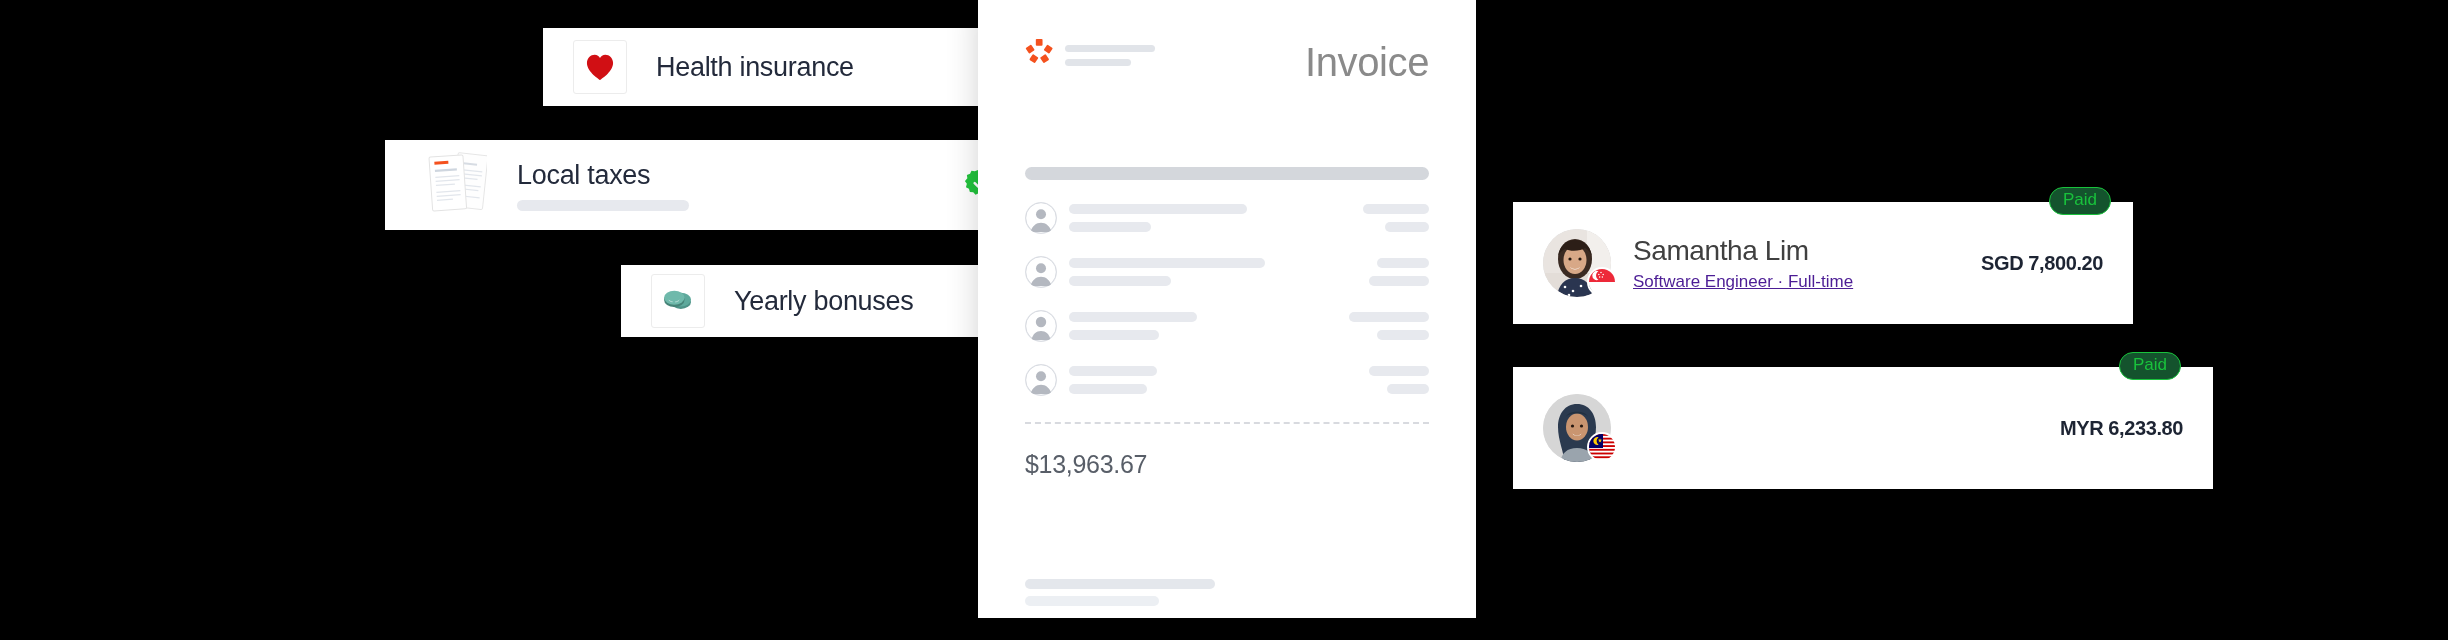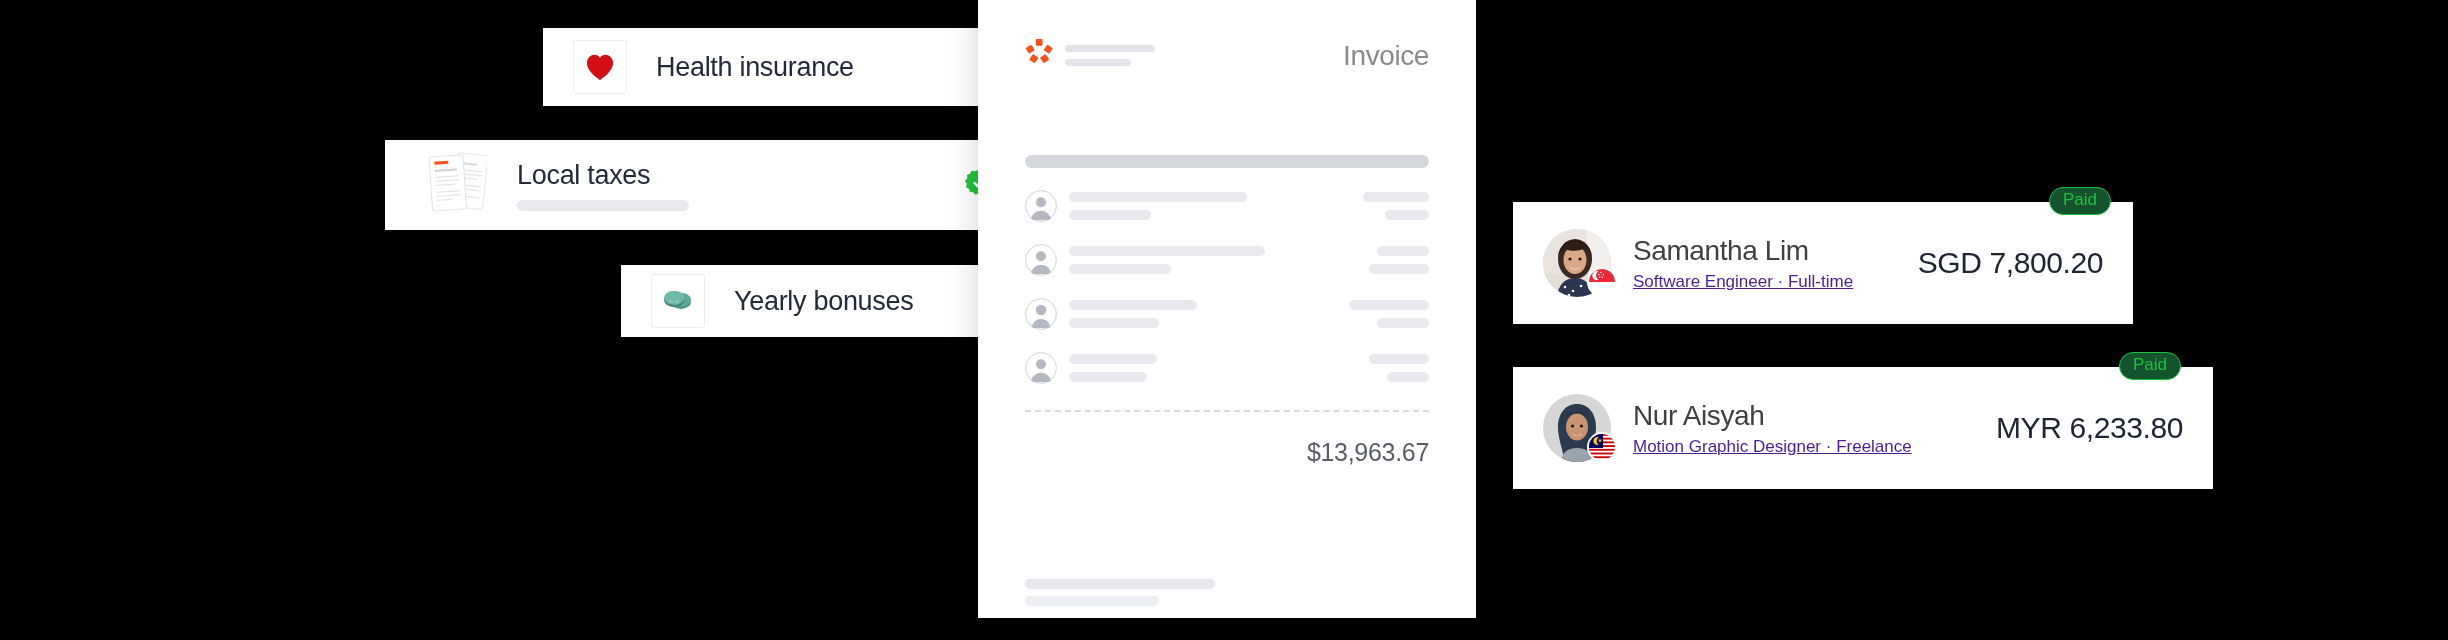--- a/index.html
+++ b/index.html
@@ -49,40 +49,39 @@
     position: absolute;
     left: 978px; top: 0px;
     width: 498px; height: 618px;
     background: #fff;
     box-shadow: 0 4px 30px rgba(0,0,0,.18);
     padding: 34px 47px 0 47px;
   }
   #inv-head { display: flex; align-items: flex-start; justify-content: space-between; margin-top: 4px; }
   #inv-brand { display: flex; align-items: center; gap: 12px; }
   #inv-brand-lines { display: flex; flex-direction: column; gap: 7px; margin-top: 2px; }
-  #inv-title { font-size: 28px; color: #8a8a8a; letter-spacing: -.4px; line-height: 1; margin-top: 4px;}
+  #inv-title { font-size: 40px; color: #8a8a8a; letter-spacing: -.4px; line-height: 1; margin-top: 4px;}
   #inv-divider-bar { height: 13px; border-radius: 7px; background: #d4d7dc; margin-top: 85px; }
 
   .inv-row { display: flex; align-items: center; margin-top: 22px; }
   .inv-avatar {
     width: 32px; height: 32px; border-radius: 50%;
     background: #e6e8ec; flex: 0 0 auto; margin-right: 12px;
     display: flex; align-items: flex-end; justify-content: center; overflow: hidden;
   }
   .inv-avatar svg { display:block; }
   .inv-row-left { display: flex; flex-direction: column; gap: 8px; flex: 1 1 auto; }
   .inv-row-right { display: flex; flex-direction: column; gap: 8px; align-items: flex-end; }
   .inv-skel { height: 10px; border-radius: 5px; background: #e7e9ee; }
 
   #inv-dashed {
     margin-top: 26px;
     border-top: 2px dashed #d8dadf;
   }
   #inv-total {
-    text-align: right;
     font-size: 25px;
     color: #585e68;
     letter-spacing: -.3px;
     margin-top: 26px;
   }
   #inv-foot { position: absolute; left: 47px; bottom: 12px; display: flex; flex-direction: column; gap: 7px; }
 
   
   .person-card {
     position: absolute;
@@ -105,21 +104,21 @@
     width: 30px; height: 30px; border-radius: 50%;
     overflow: hidden; border: 2px solid #fff;
   }
   .flag svg { display: block; }
 
   .person-info { margin-left: 22px; display: flex; flex-direction: column; gap: 5px; }
   .person-name { font-size: 28px; color: #404040; letter-spacing: -.4px; white-space: nowrap; }
   .person-role { font-size: 17px; color: #4c1d95; white-space: nowrap; text-decoration: underline; }
   .person-amount {
     margin-left: auto;
-    font-size: 30px; color: #1d2433; letter-spacing: -.4px; white-space: nowrap;
+    font-size: 20px; color: #1d2433; letter-spacing: -.4px; white-space: nowrap; font-weight: bold;
   }
   .paid-badge {
     position: absolute; top: -15px; right: 22px;
     border: 1.6px solid #19c23c;
     background: #14532d;
     color: #19c23c;
     font-size: 17px;
     border-radius: 14px;
     padding: 2px 13px 4px 13px;
     line-height: 1.15;
@@ -396,21 +395,17 @@
             <rect y="14.86" width="26" height="1.86"></rect>
               <rect y="18.57" width="26" height="1.86"></rect>
             <rect y="22.29" width="26" height="1.86"></rect>
           </g>
           <rect width="14" height="14" fill="#010066"></rect>
           <path d="M9.6 3.2a4 4 0 100 7.6 4.6 4.6 0 010-7.6z" fill="#FFCC00"></path>
           <path d="M11 4.2l.5 1.6 1.6.03-1.3 1 .47 1.6L11 7.5l-1.3.93.47-1.6-1.3-1 1.6-.03z" fill="#FFCC00"></path>
         </svg>
       </div>
     </div>
-    <div class="person-info">
-      <div class="person-name">Nur Aisyah</div>
-      <div class="person-role">Motion Graphic Designer · Freelance</div>
-    </div>
     <div class="person-amount">MYR 6,233.80</div>
     <span class="paid-badge">Paid</span>
   </div>
 
 </div>
 
 </body></html>

